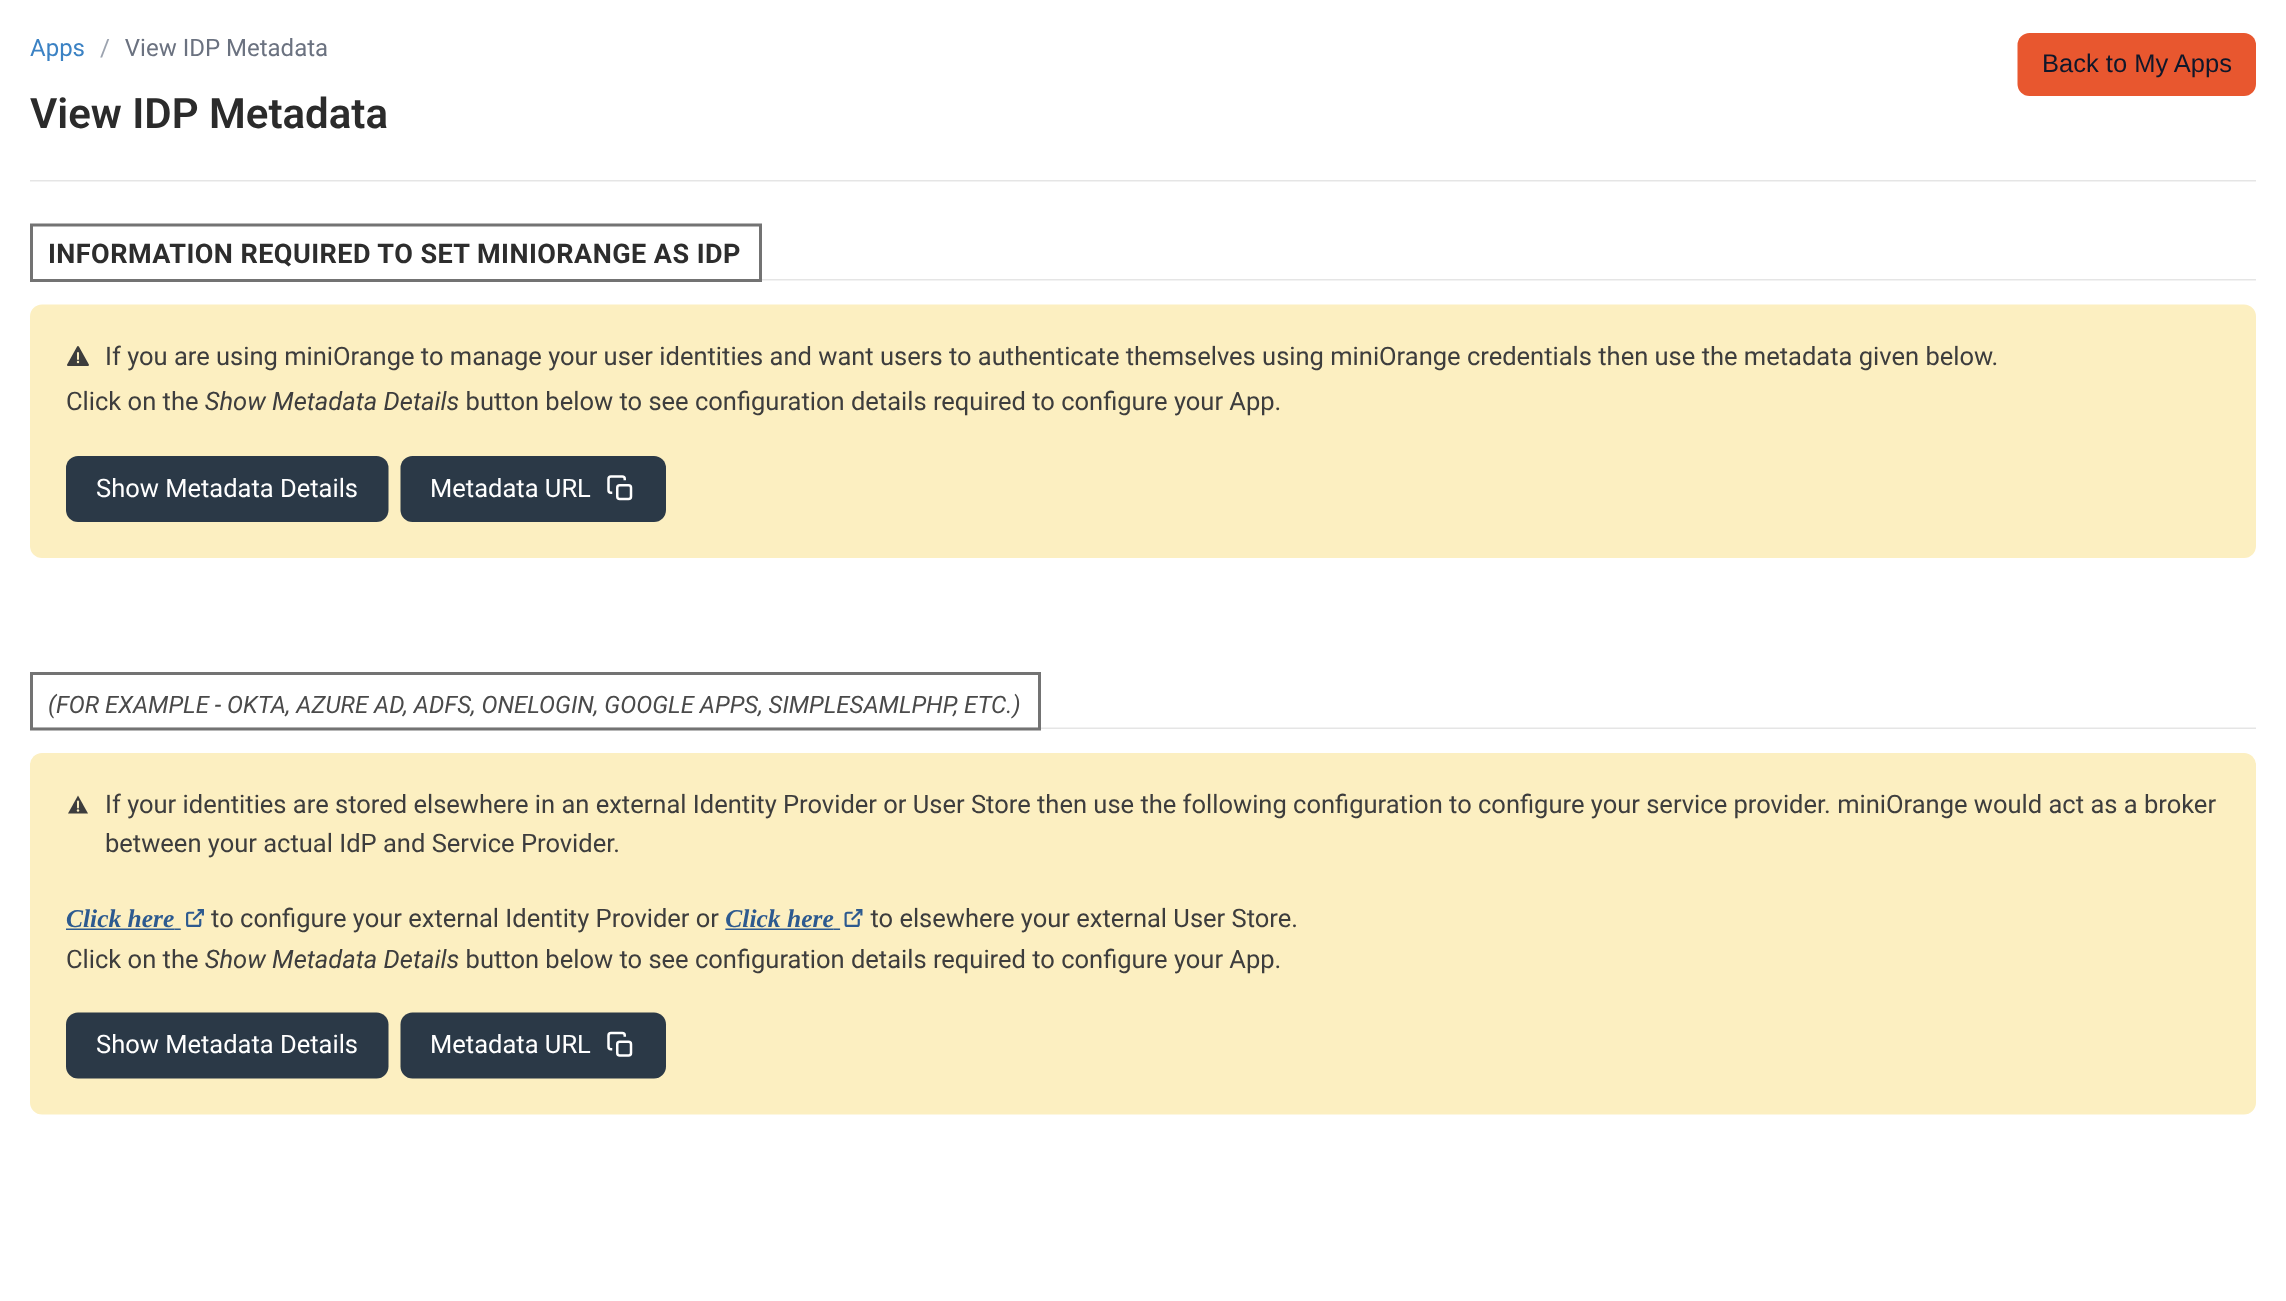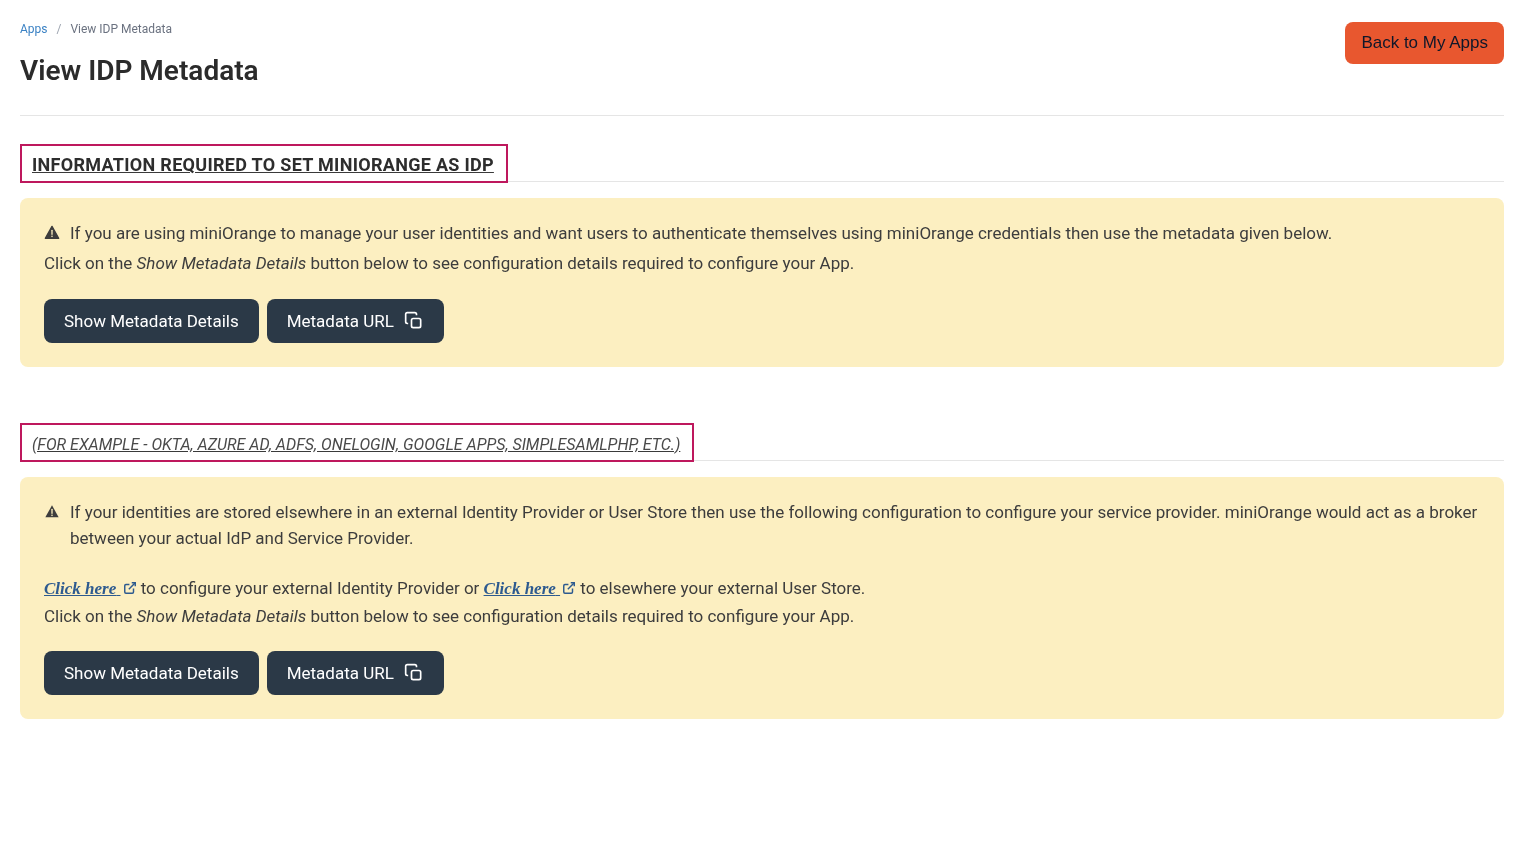--- a/index.html
+++ b/index.html
@@ -13,21 +13,21 @@
       color: #3a3a3a;
       padding: 0 20px;
     }
     .top-bar {
       display: flex;
       justify-content: space-between;
       align-items: flex-start;
       padding-top: 22px;
     }
     .breadcrumb {
-      font-size: 12px;
+      font-size: 16px;
       color: #6b7280;
     }
     .breadcrumb a {
       color: #3b82c4;
       text-decoration: none;
     }
     .breadcrumb .sep {
       margin: 0 6px;
       color: #9ca3af;
     }
@@ -48,24 +48,23 @@
       margin-top: 18px;
       margin-bottom: 28px;
     }
     .divider {
       border: none;
       border-top: 1px solid #e5e5e5;
       margin-bottom: 28px;
     }
     .section-heading {
       display: inline-block;
-      border: 2px solid #be185d;
+      border: 2px solid #737373;
       padding: 8px 12px 6px 10px;
       margin-bottom: -2px;
-      text-decoration: underline;
     }
     .section-heading h2 {
       font-size: 18px;
       font-weight: 700;
       letter-spacing: 0.3px;
       color: #2d2d2d;
     }
     .section-heading .subtitle {
       font-style: italic;
       font-size: 16px;
@@ -75,21 +74,21 @@
     }
     .section-divider {
       border: none;
       border-top: 1px solid #e5e5e5;
       margin-bottom: 16px;
     }
     .info-card {
       background: #fcefc1;
       border-radius: 8px;
       padding: 22px 24px 24px 24px;
-      margin-bottom: 56px;
+      margin-bottom: 76px;
     }
     .info-row {
       display: flex;
       align-items: flex-start;
       margin-bottom: 4px;
     }
     .warn-icon {
       flex-shrink: 0;
       width: 16px;
       height: 16px;

